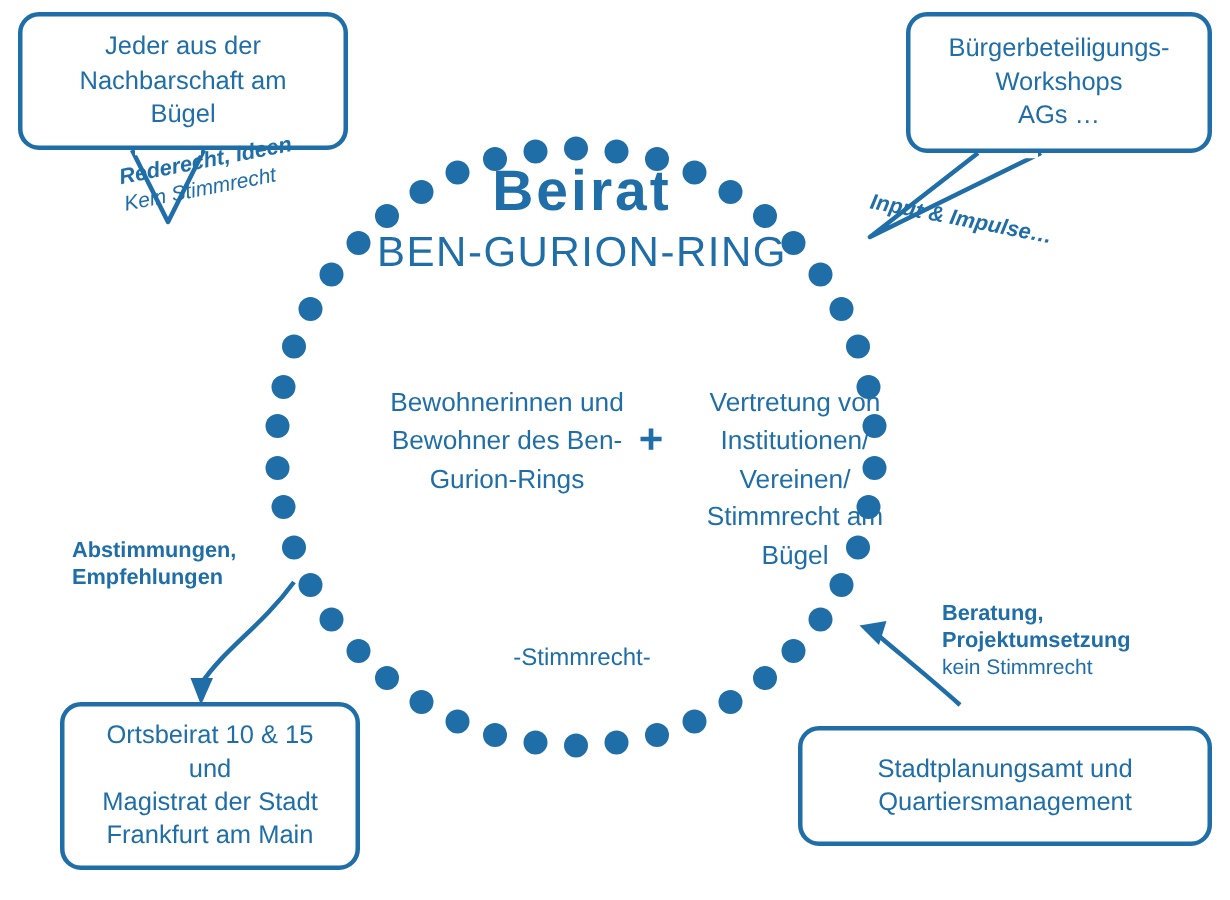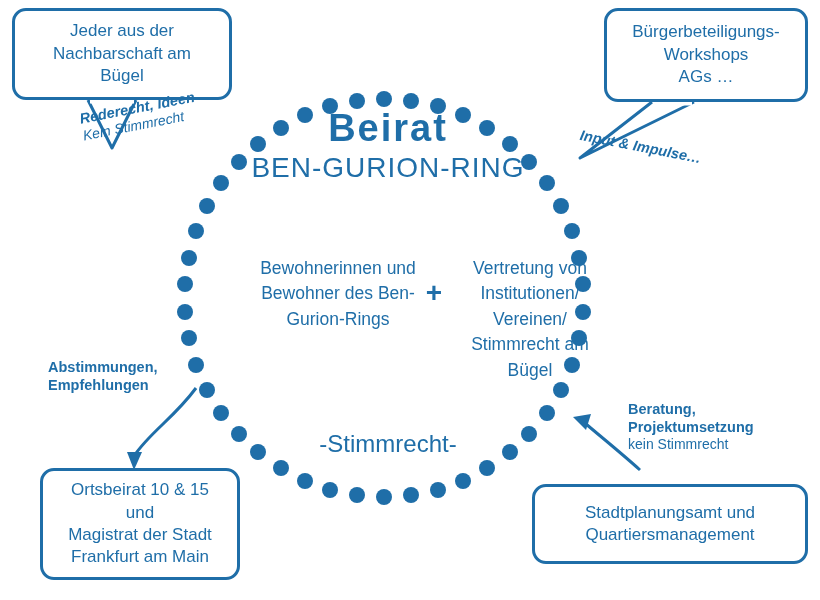--- a/index.html
+++ b/index.html
@@ -115,21 +115,21 @@
     font-weight: bold;
     line-height: 1.1;
     padding-top: 22px;
   }
 
   #stimmrecht {
     position: absolute;
     left: 288px; top: 430px;
     width: 200px;
     text-align: center;
-    font-size: 24px;
+    font-size: 16px;
     z-index: 3;
   }
 
   
   .edge-label {
     position: absolute;
     color: #1f6ea8;
     z-index: 6;
   }
   .edge-label .l1 { font-weight: bold; font-size: 14.5px; line-height: 1.25; white-space: nowrap;}

